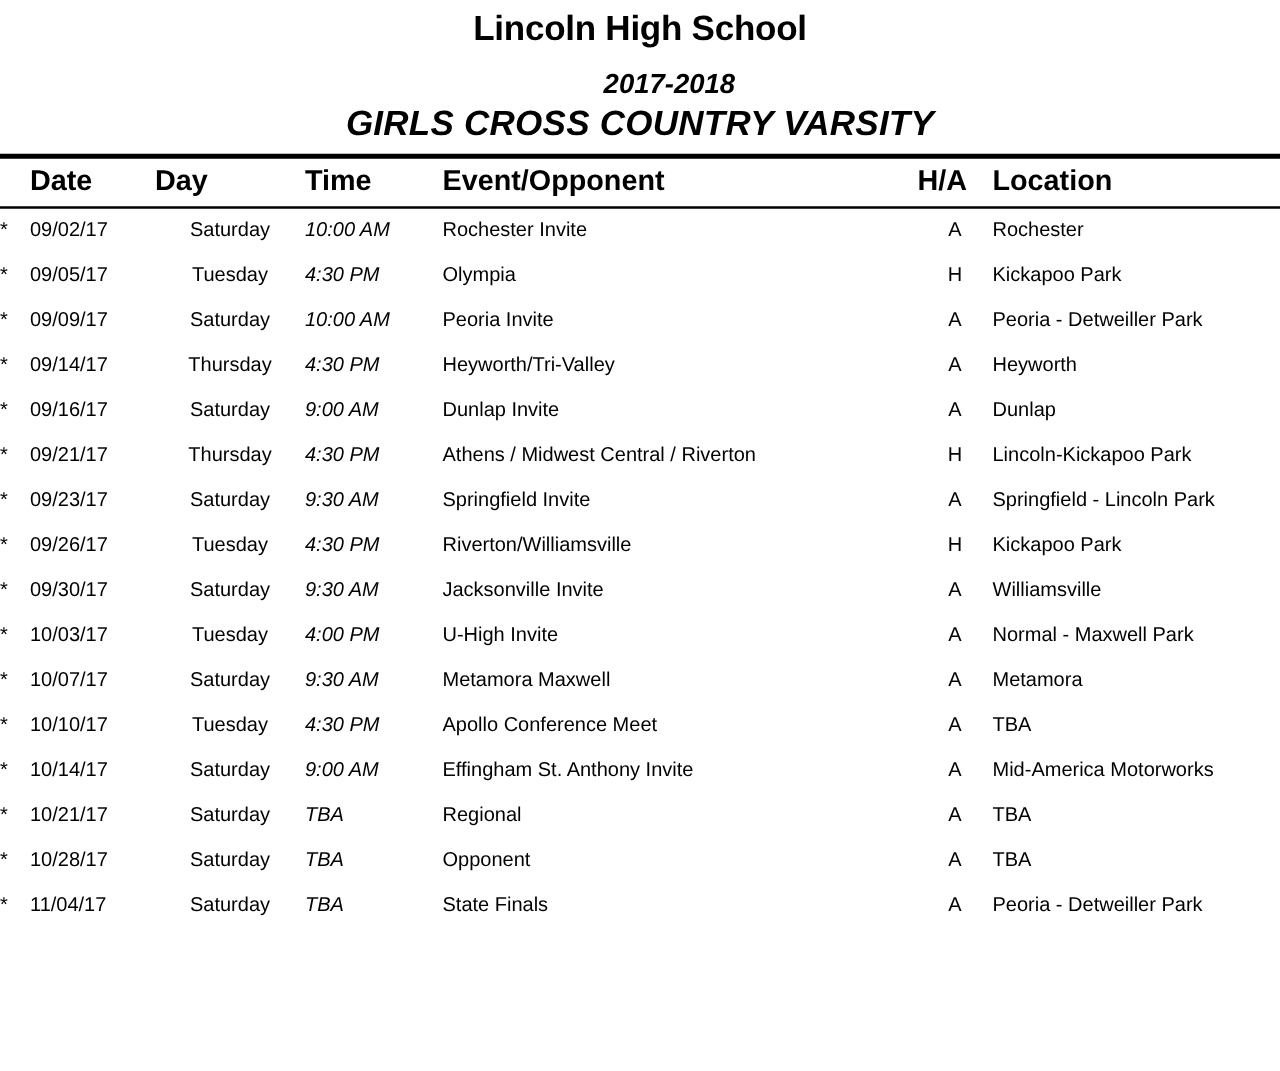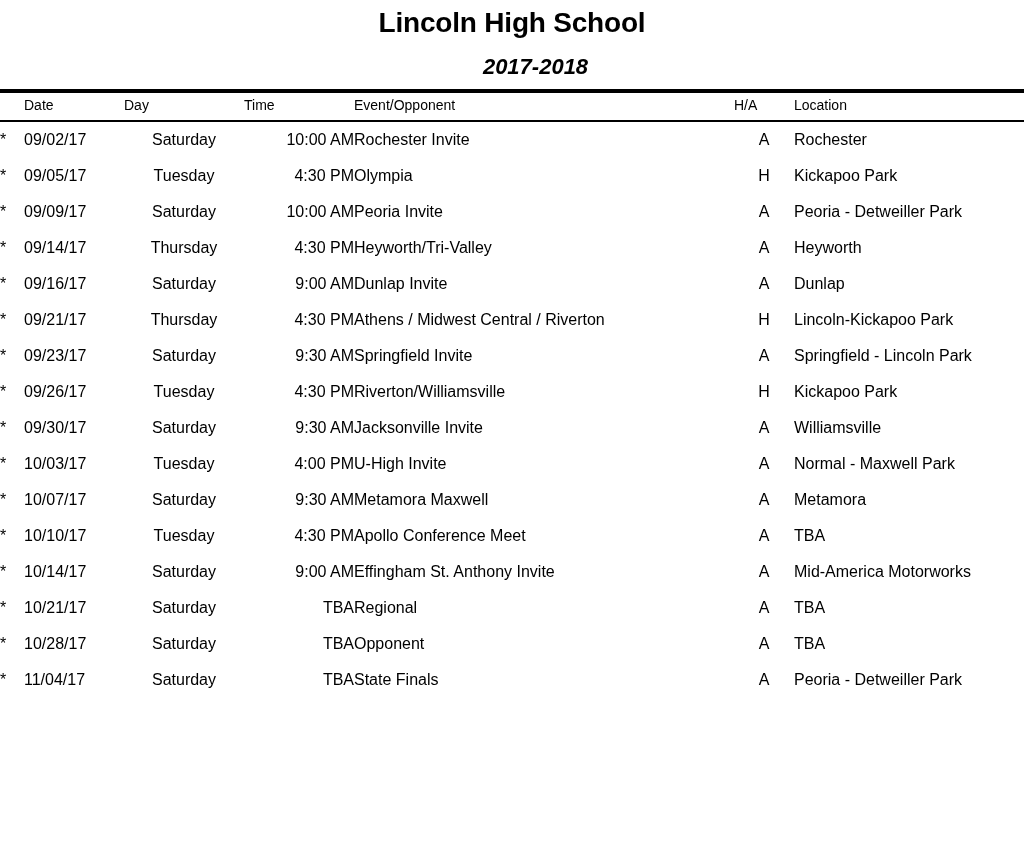--- a/index.html
+++ b/index.html
@@ -66,22 +66,22 @@
     margin: 0;
   }
 
   
   table.schedule {
     width: 100%;
     border-collapse: collapse;
     table-layout: fixed;
   }
   table.schedule th {
-    font-size: 14px;
-    font-weight: normal;
+    font-size: 23px;
+    font-weight: bold;
     text-align: left;
     padding: 4px 0 7px 0;
     vertical-align: bottom;
   }
   table.schedule td {
     font-size: 16px;
     padding: 9px 0 9px 0;
     vertical-align: middle;
     white-space: nowrap;
   }
@@ -91,40 +91,41 @@
   col.c-date   { width: 100px; }
   col.c-day    { width: 120px; }
   col.c-time   { width: 110px; }
   col.c-event  { width: 380px; }
   col.c-ha     { width: 60px; }
   col.c-loc    { width: 230px; }
 
   .cell-star  { text-align: left; padding-left: 6px; font-size: 15px; }
   .cell-date  { text-align: left; }
   .cell-day   { text-align: center; }
-  .cell-time  { text-align: right; padding-right: 10px; }
+  .cell-time  { padding-right: 10px; font-style: italic; }
   .cell-event { text-align: left; padding-left: 4px; }
   .cell-ha    { text-align: center; }
   .cell-loc   { text-align: left; padding-left: 6px; }
 
   th.h-date  { padding-left: 28px; }
   th.h-day   { padding-left: 26px; }
   th.h-time  { text-align: right; padding-right: 10px; }
   th.h-event { padding-left: 4px; }
   th.h-ha    { text-align: center; }
   th.h-loc   { padding-left: 6px; }
 </style>
 </head>
 <body>
 
 <div class="page">
 
   <div class="header">
     <div class="school-name">Lincoln High School</div>
     <div class="season">2017-2018</div>
+    <div class="team-title">GIRLS CROSS COUNTRY VARSITY</div>
   </div>
 
   <div class="rule-thick"></div>
 
   <table class="schedule">
     <colgroup>
       <col class="c-star">
       <col class="c-date">
       <col class="c-day">
       <col class="c-time">

